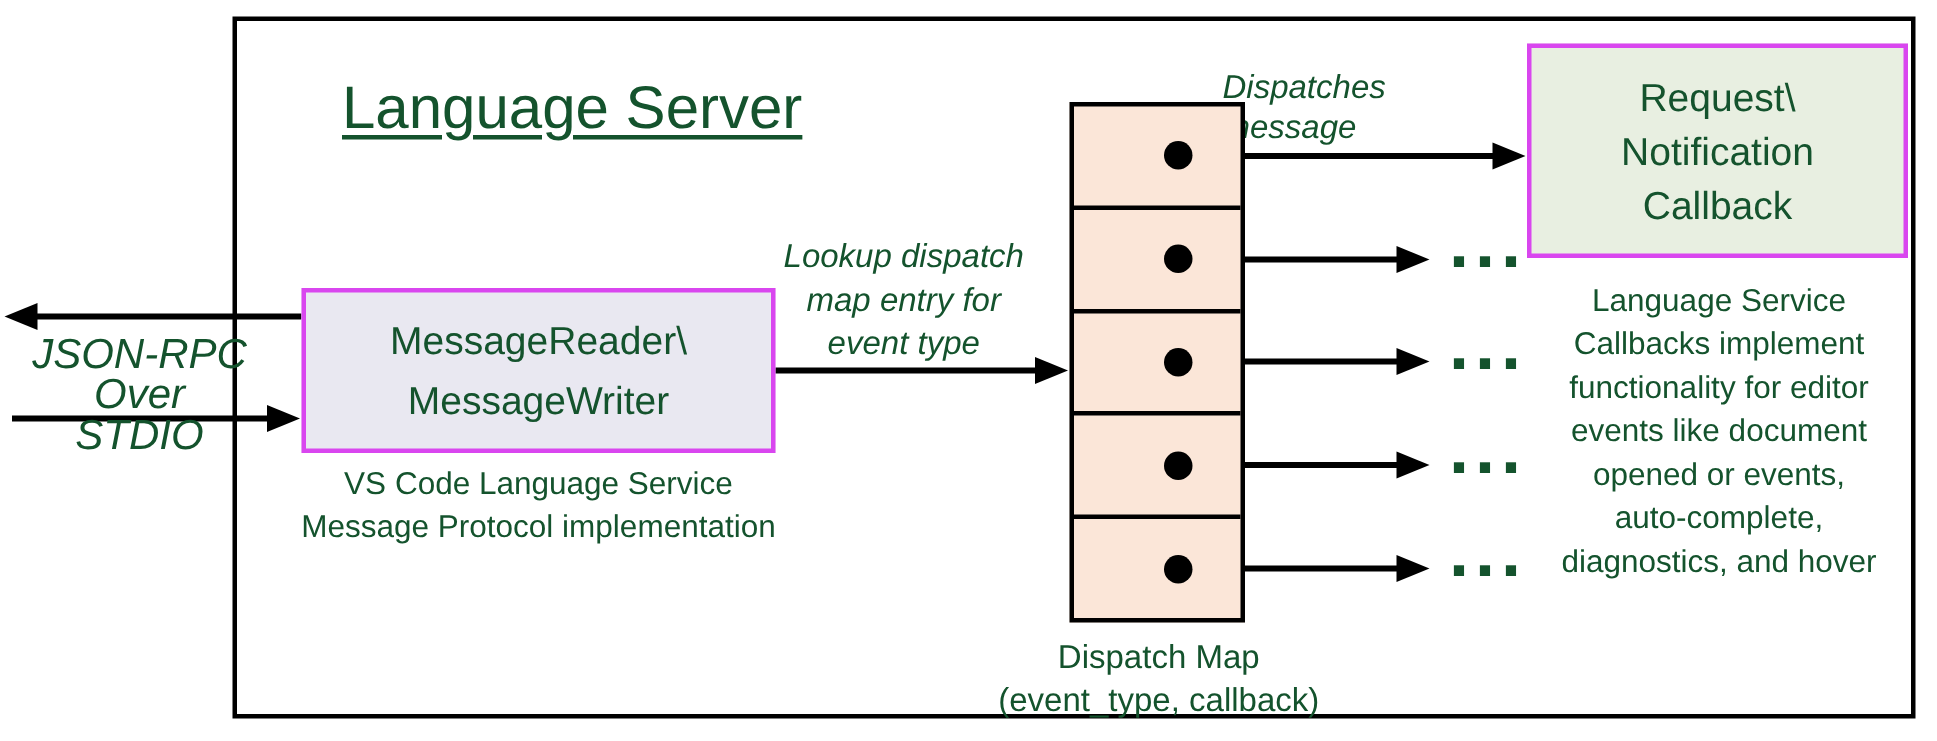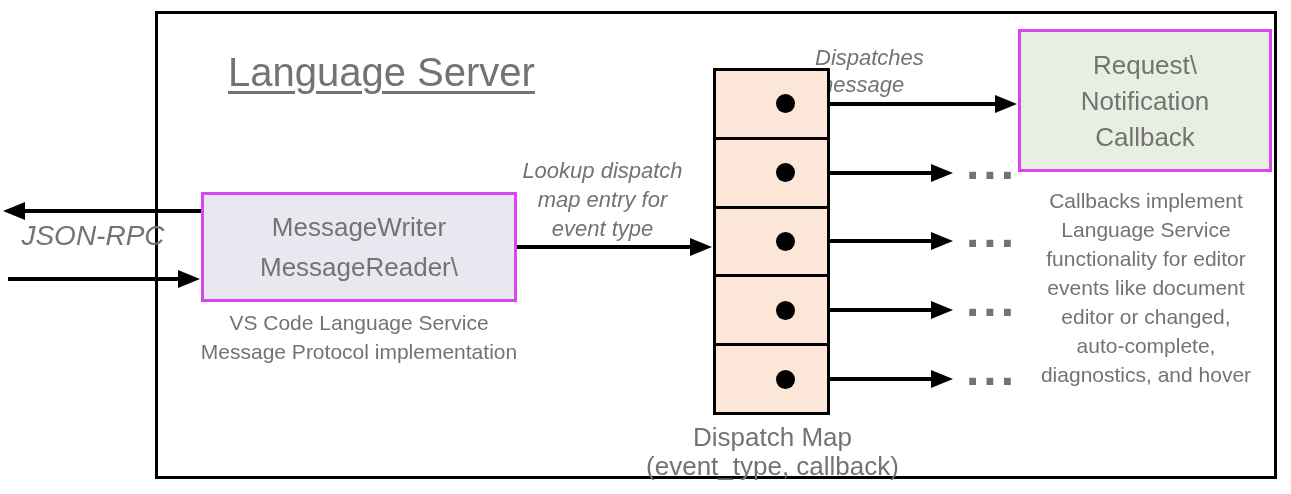--- a/index.html
+++ b/index.html
@@ -1,20 +1,20 @@
 <!DOCTYPE html>
 <html style="--reader_fill: #E9E8F1; --map_fill: #FBE6D8; --callback_fill: #E8EFE1; --line: #000000; --background: #FFFFFF;"><head>
 <meta charset="utf-8">
 <style>
   html,body{margin:0;padding:0;background:#fff;}
   .canvas{
     position:relative;width:1291px;height:494px;overflow:hidden;
     background:var(--background,#fff);
     font-family:"Liberation Sans", sans-serif;
-    color:#737373;
+    color:#14532d;
   }
   .abs{position:absolute;}
   .lines-layer{position:absolute;left:0;top:0;width:1291px;height:494px;pointer-events:none;}
   .outer-box{
     left:155px;top:11px;width:1122px;height:468px;
     border:3px solid #000;box-sizing:border-box;
   }
   .page-title{
     left:228px;top:50px;width:330px;
     font-size:40px;font-weight:500;letter-spacing:0px;
@@ -33,21 +33,21 @@
   }
   .callback-box{
     left:1018px;top:29px;width:254px;height:143px;
     background:var(--callback_fill,#E8EFE1);
     font-size:26px;line-height:36px;
   }
   .caption{
     text-align:center;font-size:21px;line-height:29px;
   }
   .reader-caption{left:184px;top:308px;width:350px;}
-  .map-caption{left:640px;top:423px;width:265px;font-size:26px;}
+  .map-caption{left:640px;top:423px;width:265px;font-size:22px;}
   .note{left:1016px;top:186px;width:260px;text-align:center;font-size:21px;line-height:29px;}
   .io-label{left:18px;top:222px;width:150px;text-align:center;
     font-style:italic;font-size:28px;line-height:27px;}
   .lookup-label{left:505px;top:156px;width:195px;text-align:center;
     font-style:italic;font-size:22px;line-height:29px;}
   .dispatches-label{left:815px;top:44px;width:150px;text-align:left;
     font-style:italic;font-size:22px;line-height:27px;}
   .dispatch-map{
     left:713px;top:68px;width:117px;height:347px;
     background:var(--map_fill,#FBE6D8);
@@ -88,25 +88,26 @@
     <line x1="786" y1="310" x2="932" y2="310" stroke="#000" stroke-width="4" marker-end="url(#ah)"></line>
     <line x1="786" y1="379" x2="932" y2="379" stroke="#000" stroke-width="4" marker-end="url(#ah)"></line>
   </svg>
 
   <div class="abs outer-box"></div>
 
   <div class="abs page-title">Language Server</div>
 
   <div class="abs io-label">
     <span class="line">JSON-RPC</span>
+    <span class="line">Over STDIO</span>
   </div>
 
   <div class="abs node reader-box">
+    <span class="line">MessageReader\</span>
     <span class="line">MessageWriter</span>
-    <span class="line">MessageReader\</span>
   </div>
   <div class="abs caption reader-caption">
     <span class="line">VS Code Language Service</span>
     <span class="line">Message Protocol implementation</span>
   </div>
 
   <div class="abs lookup-label">
     <span class="line">Lookup dispatch</span>
     <span class="line">map entry for</span>
     <span class="line">event type</span>
@@ -144,22 +145,22 @@
   <div class="abs ellipsis el3">...</div>
   <div class="abs ellipsis el4">...</div>
 
   <div class="abs node callback-box">
     <span class="line">Request\</span>
     <span class="line">Notification</span>
     <span class="line">Callback</span>
   </div>
 
   <div class="abs note">
+    <span class="line">Language Service</span>
     <span class="line">Callbacks implement</span>
-    <span class="line">Language Service</span>
     <span class="line">functionality for editor</span>
     <span class="line">events like document</span>
-    <span class="line">editor or changed,</span>
+    <span class="line">opened or events,</span>
     <span class="line">auto-complete,</span>
     <span class="line">diagnostics, and hover</span>
   </div>
 
 </div>
 
 </body></html>

